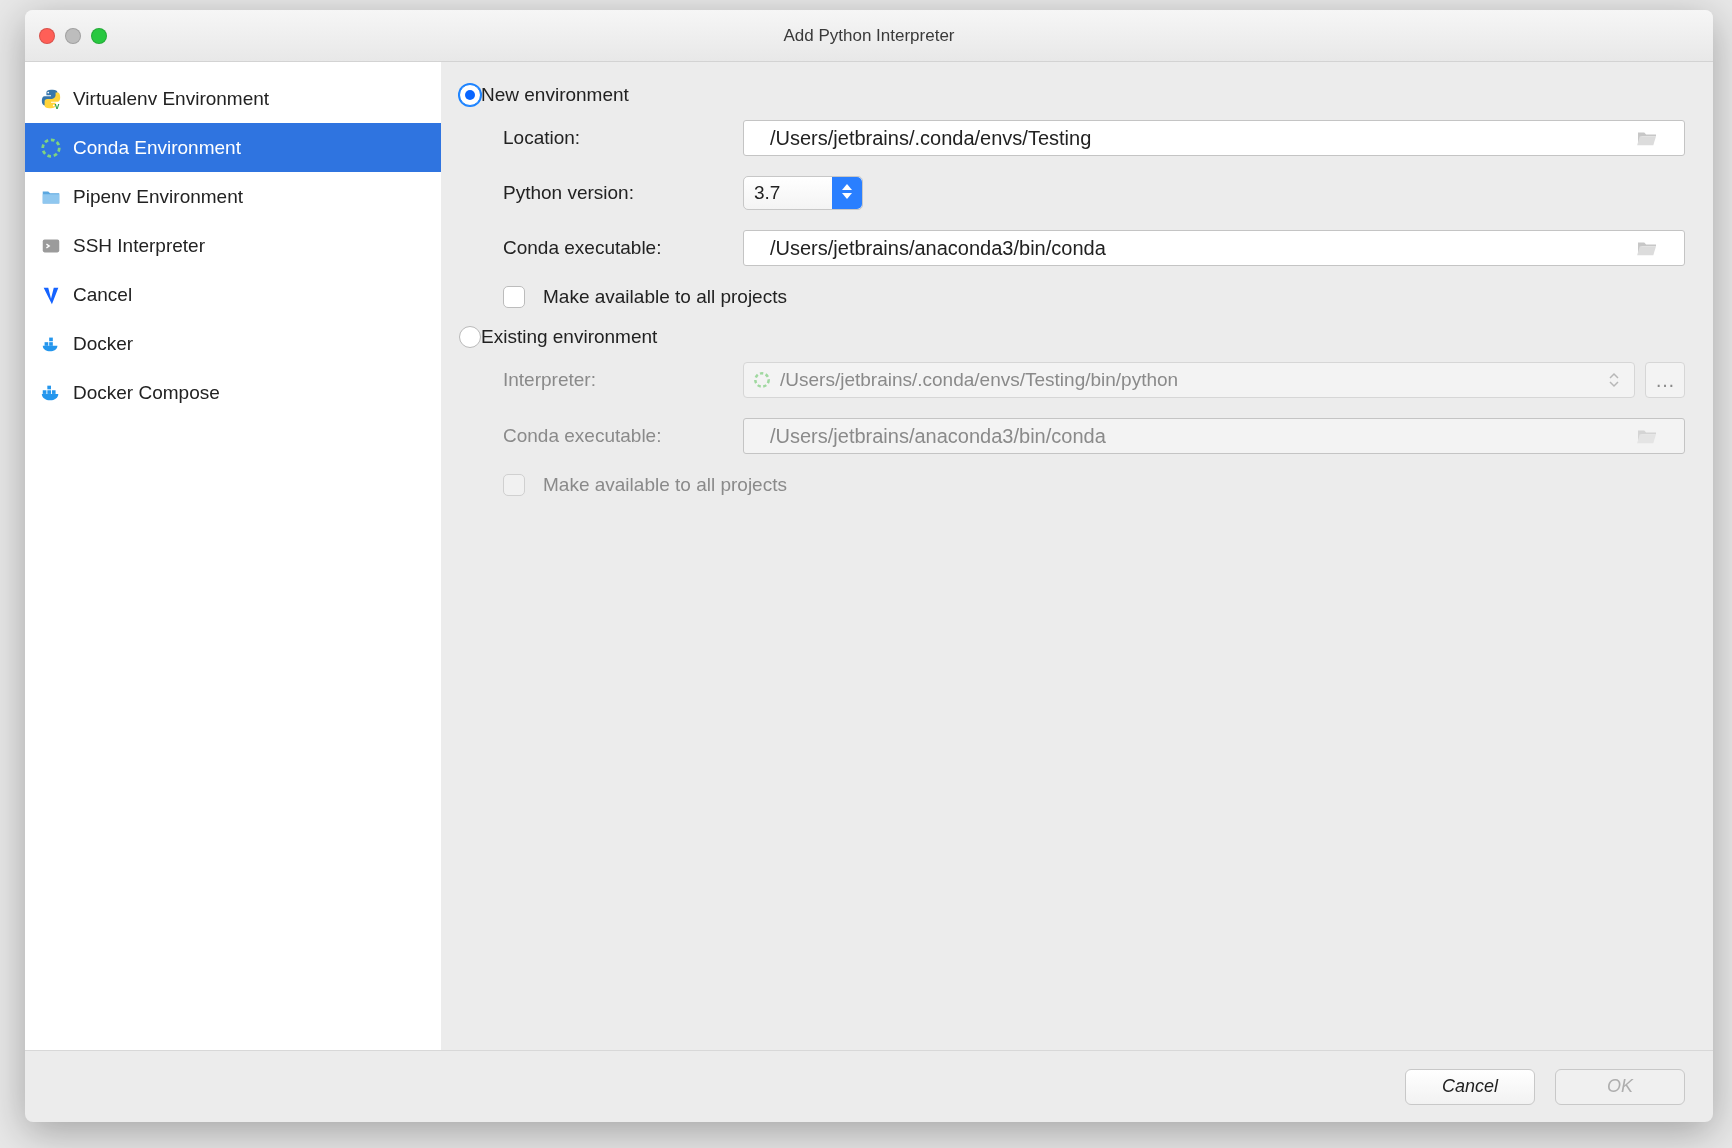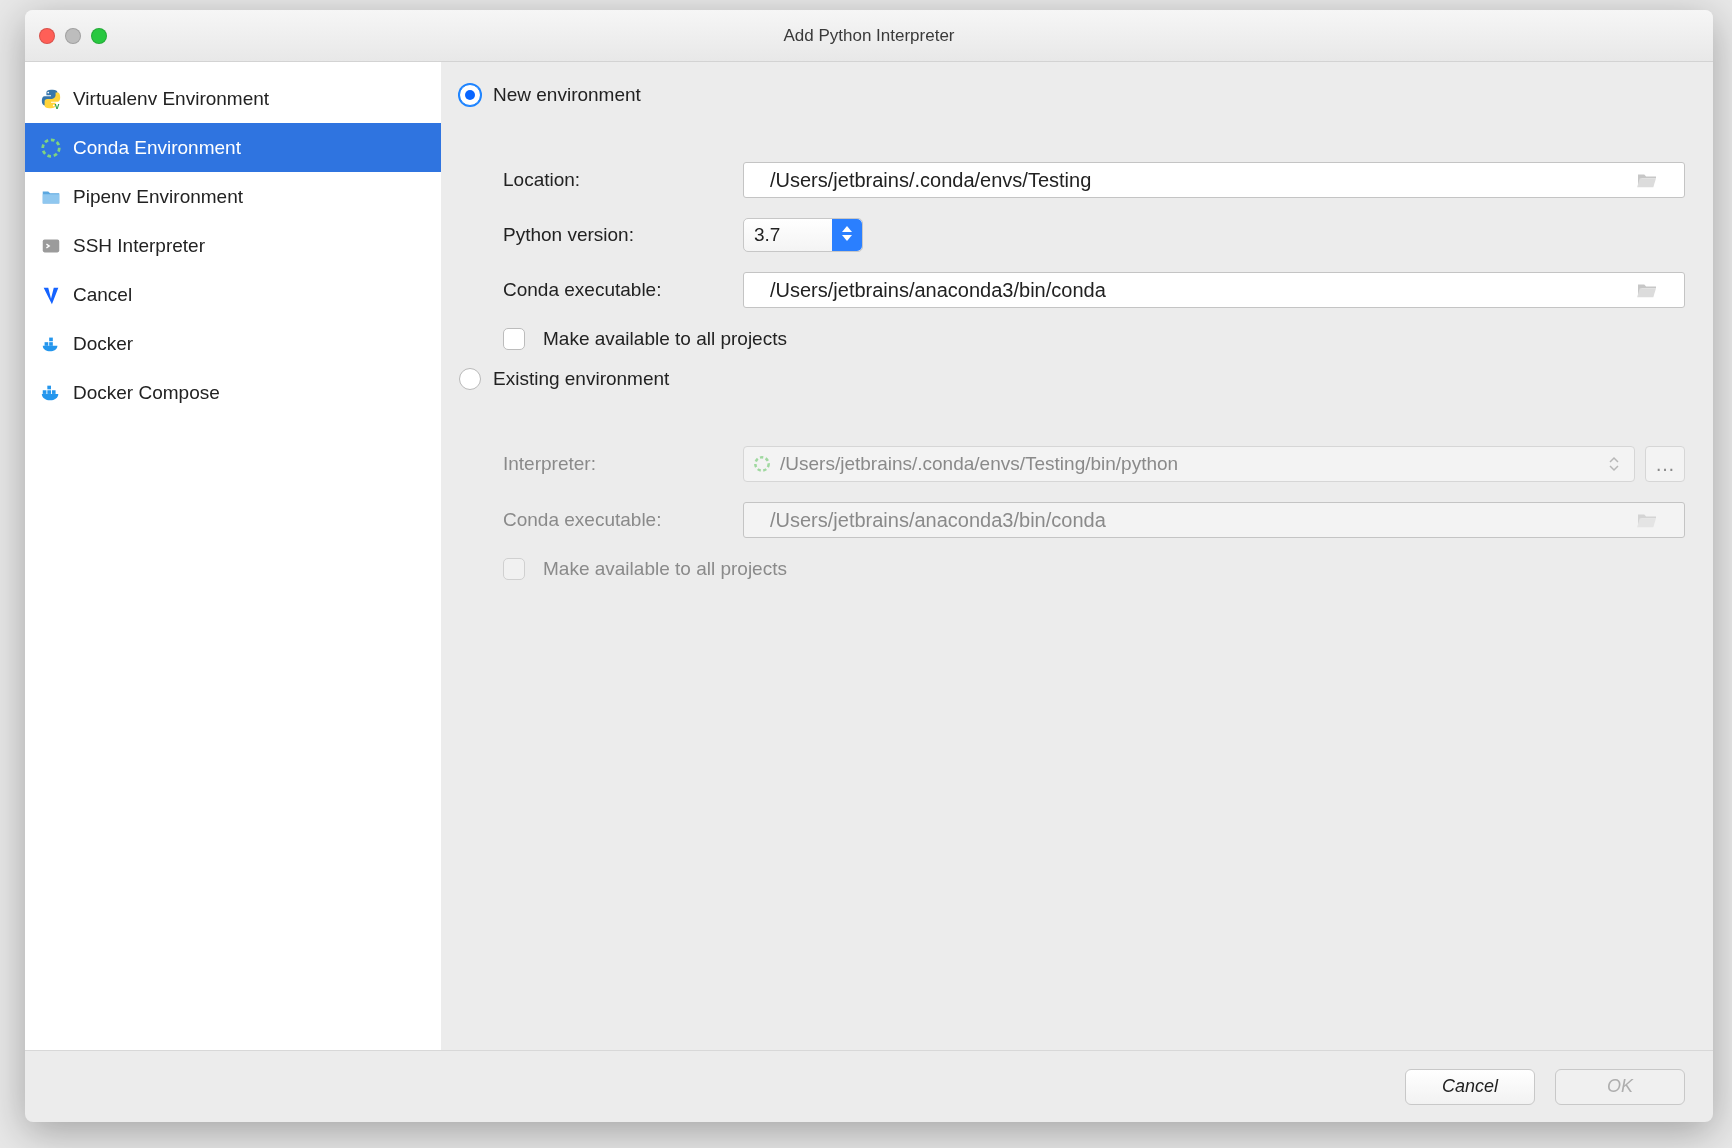--- a/index.html
+++ b/index.html
@@ -90,40 +90,39 @@
     flex: 1;
     padding: 22px 28px 0 18px;
     display: flex;
     flex-direction: column;
     font-size: 19px;
     color: #222;
   }
   .radio-row {
     display: flex;
     align-items: center;
-    gap: 12px;
     margin-bottom: 14px;
   }
   .radio {
     width: 22px; height: 22px; border-radius: 50%;
     border: 1px solid #b9b9b9;
     background: #fff;
     display: inline-flex; align-items:center; justify-content:center;
   }
   .radio.checked {
     border-color: #1a82ff;
     background: radial-gradient(circle,#2a8cff 45%,#fff 48%);
     box-shadow: inset 0 0 0 2px #fff, 0 0 0 1px #1a82ff;
   }
   .radio.checked::after{
     content:"";
     width:10px;height:10px;border-radius:50%;background:#0a66ff;
   }
   .radio.checked{background:#fff;}
-  .form-block { padding-left: 44px; margin-top: 42px; }
+  .form-block { padding-left: 44px; }
   .form-row {
     display: flex;
     align-items: center;
     margin-bottom: 20px;
     gap: 10px;
   }
   .form-label {
     width: 230px;
     color: #222;
   }

